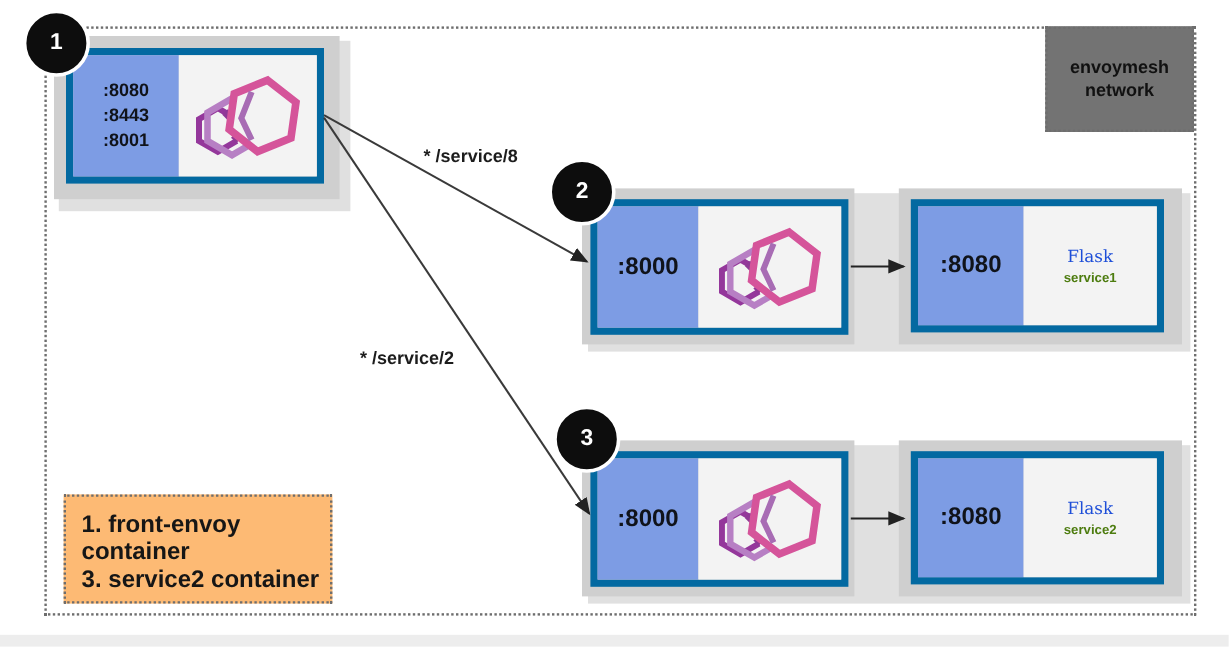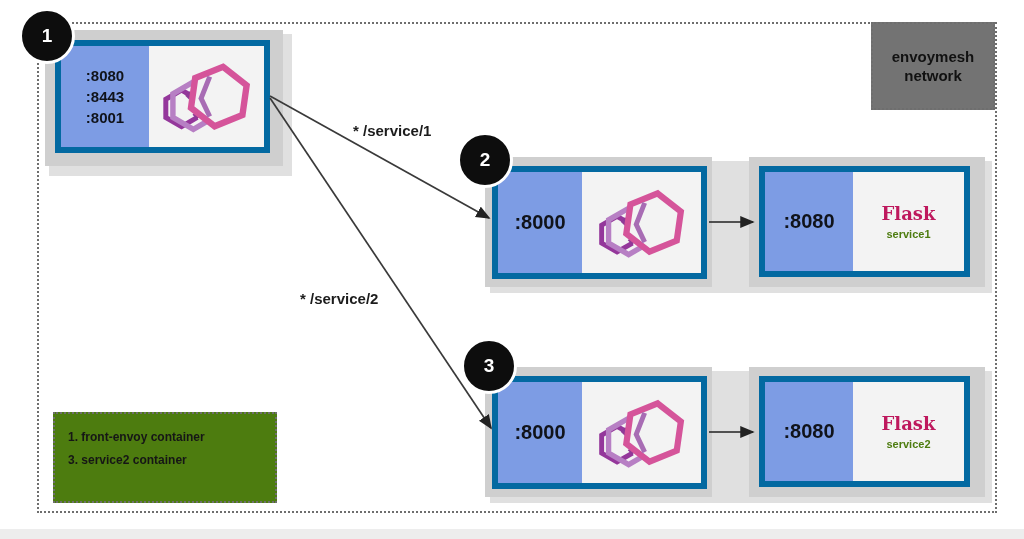--- a/index.html
+++ b/index.html
@@ -5,38 +5,38 @@
   html,body{margin:0;padding:0;}
   .stage{
     position:relative; width:1024px; height:539px; background:#ffffff;
     font-family:"Liberation Sans","DejaVu Sans",sans-serif; overflow:hidden;
   }
   .dotted-box{ position:absolute; border:2px dotted #6e6e6e; background:transparent; box-sizing:border-box;}
   .outer-boundary{ left:37px; top:22px; width:960px; height:491px; }
   .network-box{ left:871px; top:22px; width:124px; height:88px; background:#737373;
     display:flex; flex-direction:column; align-items:center; justify-content:center;
     font-weight:bold; font-size:15px; line-height:19px; color:#111; text-align:center;}
-  .legend-box{ left:53px; top:412px; width:224px; height:91px; background:#4d7c0f;
-    padding:12px 0 0 13px; font-weight:bold; font-size:12px; line-height:23px; color:#161616;}
+  .legend-box{ left:53px; top:412px; width:224px; height:91px; background:#fdba74;
+    padding:12px 0 0 13px; font-weight:bold; font-size:20px; line-height:23px; color:#161616;}
   .backdrop{ position:absolute; background:#e0e0e0; }
   .graypanel{ position:absolute; background:#cfcfcf; }
   .inner-box{ position:absolute; border:6px solid #0369a1; box-sizing:border-box; display:flex; }
   .blue-side{ background:#7d9ce4; display:flex; align-items:center; justify-content:center;
     color:#10131a; font-weight:bold; }
   .white-side{ background:#f3f3f3; flex:1; display:flex; align-items:center; justify-content:center;
     flex-direction:column; }
   .ports{ font-size:15px; line-height:21px; text-align:left; }
   .ports span{ display:block; }
   .port-big{ font-size:20px; }
   .badge{ position:absolute; width:56px; height:56px; border-radius:50%;
     background:#0d0d0d; border:3px solid #ffffff; box-sizing:border-box;
     display:flex; align-items:center; justify-content:center;
     color:#ffffff; font-weight:bold; font-size:19px; z-index:30; }
   .route-label{ position:absolute; font-weight:bold; font-size:15px; color:#1c1c1c; z-index:25; }
-  .flask-title{ font-family:"DejaVu Serif","Liberation Serif",serif; font-size:18px; color:#be185d;font-weight:bold; }
+  .flask-title{ font-family:"DejaVu Serif","Liberation Serif",serif; font-size:14px; color:#1d4ed8; }
   .flask-name{ font-weight:bold; font-size:11px; color:#4d7c0f; margin-top:4px; }
   .arrows{ position:absolute; left:0; top:0; width:1024px; height:539px; z-index:20; pointer-events:none;}
   .bottom-band{ position:absolute; left:0; top:529px; width:1024px; height:10px; background:#ededed; }
   .logo-svg{ display:block; }
 </style>
 </head>
 <body>
 
 <svg width="0" height="0" style="position:absolute">
   <defs>
@@ -125,21 +125,21 @@
     </div>
     <div class="white-side">
       <span class="flask-title">Flask</span>
       <span class="flask-name">service2</span>
     </div>
   </div>
   <div class="badge" style="left:461px;top:338px;">
     <span>3</span>
   </div>
 
-  <div class="route-label" style="left:353px;top:122px;">* /service/1</div>
+  <div class="route-label" style="left:353px;top:122px;">* /service/8</div>
   <div class="route-label" style="left:300px;top:290px;">* /service/2</div>
 
   <div class="dotted-box legend-box">
     <div>1. front-envoy container</div>
     <div>3. service2 container</div>
   </div>
 
   <svg class="arrows">
     <defs>
       <marker id="ah" markerWidth="9" markerHeight="8" refX="7.5" refY="3.5" orient="auto">

